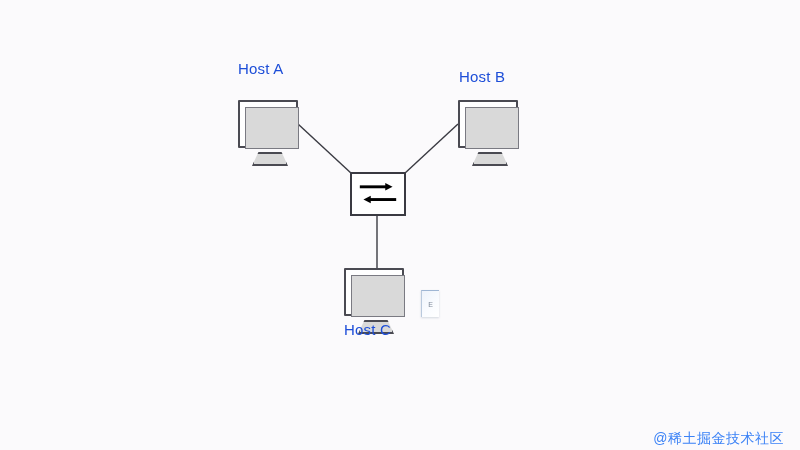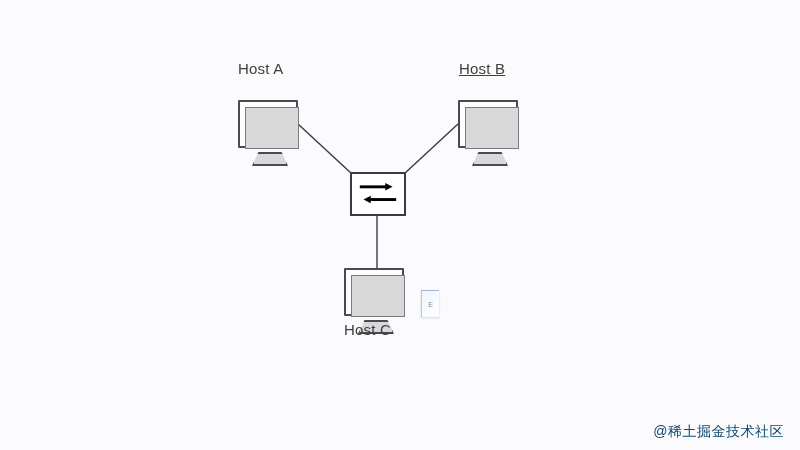--- a/index.html
+++ b/index.html
@@ -17,27 +17,27 @@
   #canvas {
     position: absolute;
     left: 0;
     top: 0;
     width: 800px;
     height: 450px;
   }
   .node-label {
     position: absolute;
     font-size: 15px;
-    color: #404040;
+    color: #1d4ed8;
     letter-spacing: 0.2px;
     white-space: nowrap;
     text-align: right;
   }
   #label-host-a { left: 238px; top: 60px; }
-  #label-host-b { left: 459px; top: 60px; text-decoration: underline; }
+  #label-host-b { left: 459px; top: 68px; }
   #label-host-c { left: 344px; top: 321px; }
 
   
   .monitor {
     position: absolute;
     width: 64px;
     height: 67px;
   }
   .monitor .bezel {
     position: absolute;
@@ -119,23 +119,23 @@
     display: flex;
     align-items: center;
     justify-content: center;
     overflow: hidden;
   }
 
   
   #watermark {
     position: absolute;
     right: 16px;
-    bottom: 9px;
+    bottom: 2px;
     font-size: 14px;
-    color: #0c4a6e;
+    color: #3b82f6;
     letter-spacing: 0.5px;
     white-space: nowrap;
   }
 </style>
 </head>
 <body>
 
 <svg id="canvas" viewBox="0 0 800 450" xmlns="http://www.w3.org/2000/svg">
   <line x1="298" y1="124" x2="352" y2="174" stroke="#3a3a42" stroke-width="1.4"></line>
   <line x1="458" y1="124" x2="404" y2="174" stroke="#3a3a42" stroke-width="1.4"></line>

